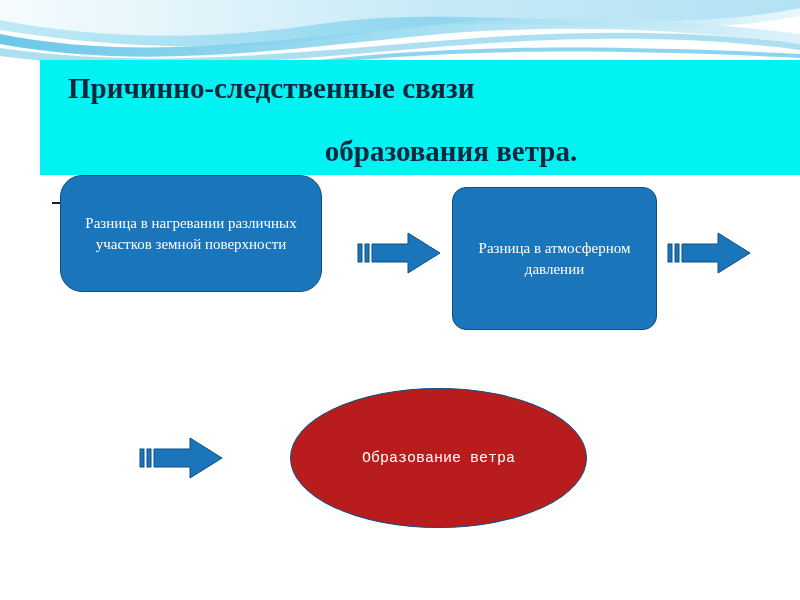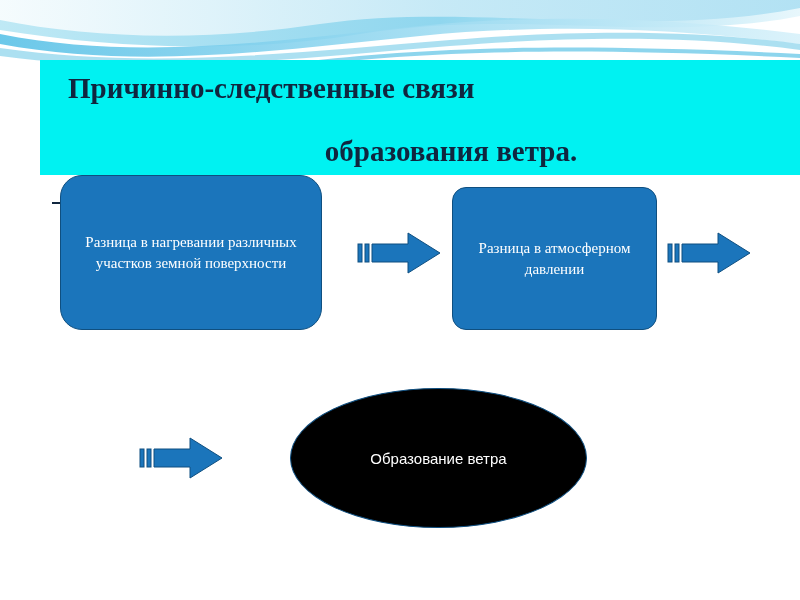--- a/index.html
+++ b/index.html
@@ -88,46 +88,46 @@
     color: #ffffff;
     font-family: "Liberation Serif", serif;
     font-size: 15px;
     line-height: 1.35;
     padding: 6px 10px;
   }
   #box-heating {
     left: 60px;
     top: 175px;
     width: 262px;
-    height: 155px;
+    height: 117px;
   }
   #box-pressure {
     left: 452px;
     top: 187px;
     width: 205px;
     height: 143px;
     border-radius: 14px;
   }
 
   
   .ellipse {
     position: absolute;
     left: 290px;
     top: 388px;
     width: 295px;
     height: 138px;
-    background: #000000;
+    background: #b91c1c;
     border: 1px solid #0f4f80;
     border-radius: 50%;
     display: flex;
     align-items: center;
     justify-content: center;
     text-align: left;
     color: #ffffff;
-    font-family: Liberation Sans, sans-serif;
+    font-family: Liberation Mono, monospace;
     font-size: 15px;
   }
 
   
   .arrow {
     position: absolute;
   }
   #arrow-1 { left: 356px; top: 227px; width: 86px; height: 52px; }
   #arrow-2 { left: 666px; top: 227px; width: 86px; height: 52px; }
   #arrow-3 { left: 138px; top: 432px; width: 86px; height: 52px; }

